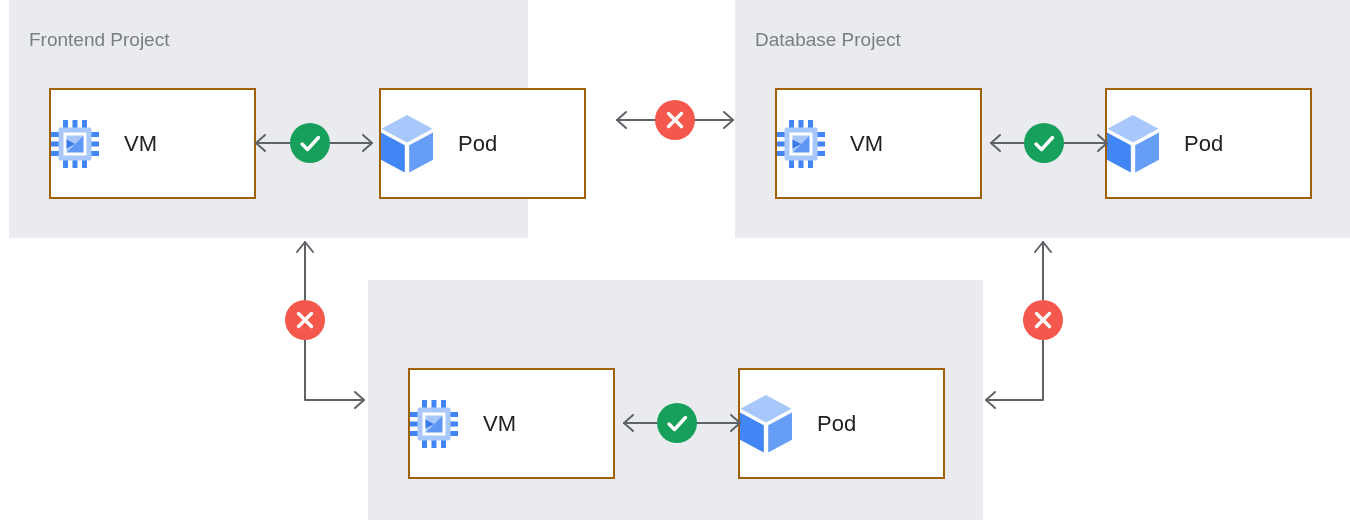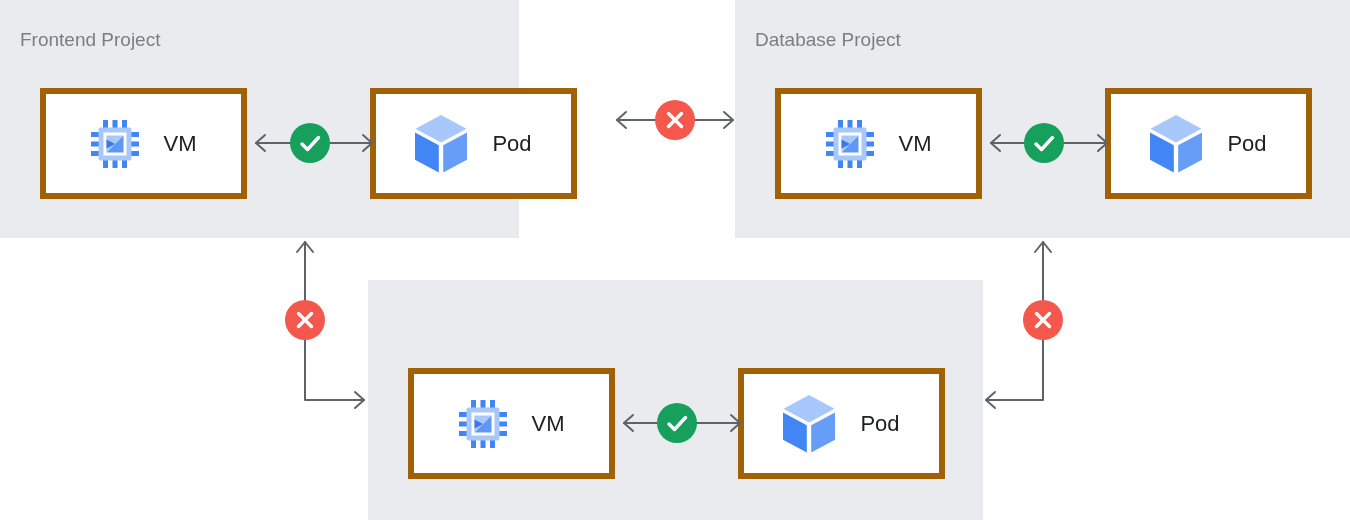--- a/index.html
+++ b/index.html
@@ -4,36 +4,36 @@
 <style>
   html,body{margin:0;padding:0;background:#ffffff;}
   body{width:1350px;height:520px;position:relative;overflow:hidden;
        font-family:"Liberation Sans",sans-serif;}
 
   .panel{position:absolute;background:#E9EBEE;}
   .panel-label{position:absolute;left:20px;top:28px;font-size:19px;line-height:24px;
                color:#7B7E82;white-space:nowrap;}
 
   .card{position:absolute;top:88px;width:207px;height:111px;background:#FFFFFF;
-        border:6px solid #a16207;box-sizing:border-box;
-        display:flex;align-items:center;justify-content:center;gap:25px;}
+        border:2px solid #a16207;box-sizing:border-box;
+        display:flex;align-items:center;justify-content:flex-start;gap:25px;}
   .node-label{font-size:22px;color:#202124;}
   .node-icon{display:flex;align-items:center;}
 
   .connectors{position:absolute;left:0;top:0;pointer-events:none;}
 
   .badge{position:absolute;width:40px;height:40px;border-radius:50%;
          display:flex;align-items:center;justify-content:center;}
   .badge-allowed{background:#17A05C;}
   .badge-blocked{background:#F4584C;}
 </style>
 </head>
 <body>
 
-<section class="panel" style="left:0;top:0;width:519px;height:238px">
+<section class="panel" style="left:9px;top:0;width:519px;height:238px">
   <div class="panel-label">Frontend Project</div>
 
   <div class="card" style="left:40px">
     <span class="node-icon">
       <svg width="48" height="48" viewBox="0 0 48 48">
         <g fill="#4285F4">
           <rect x="12" y="0" width="5" height="9"></rect>
             <rect x="21.5" y="0" width="5" height="9"></rect>
             <rect x="31" y="0" width="5" height="9"></rect>
           <rect x="12" y="39" width="5" height="9"></rect>

